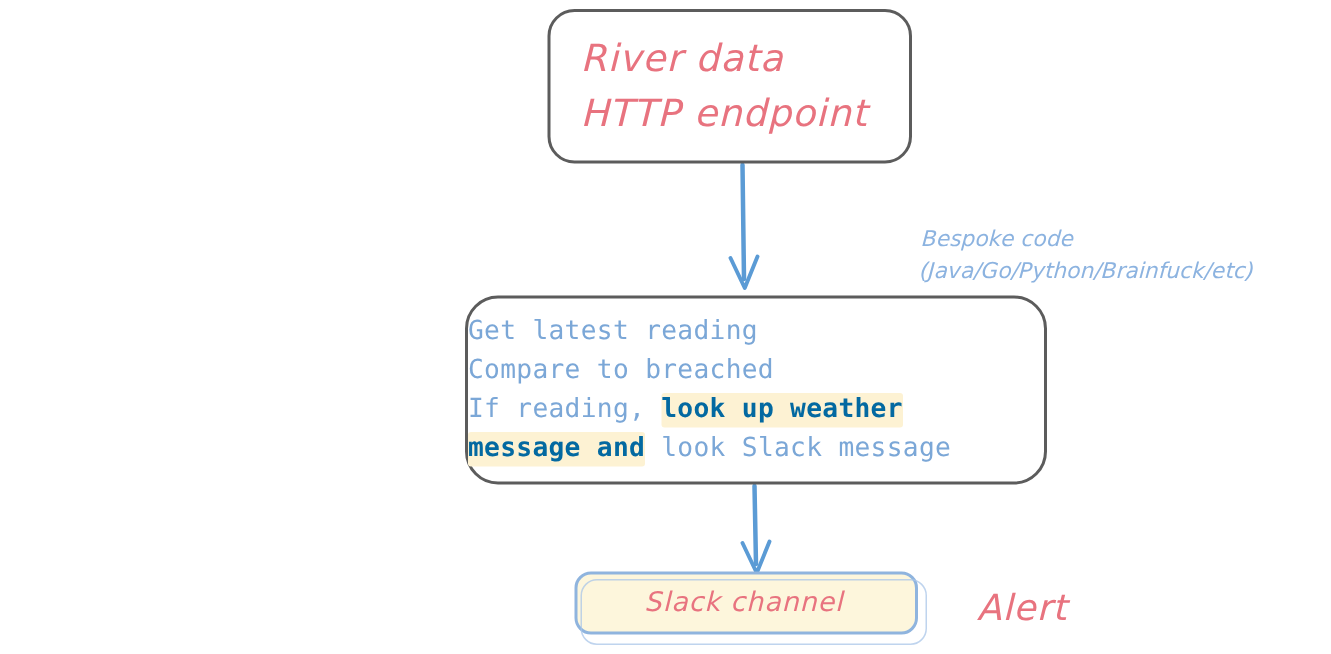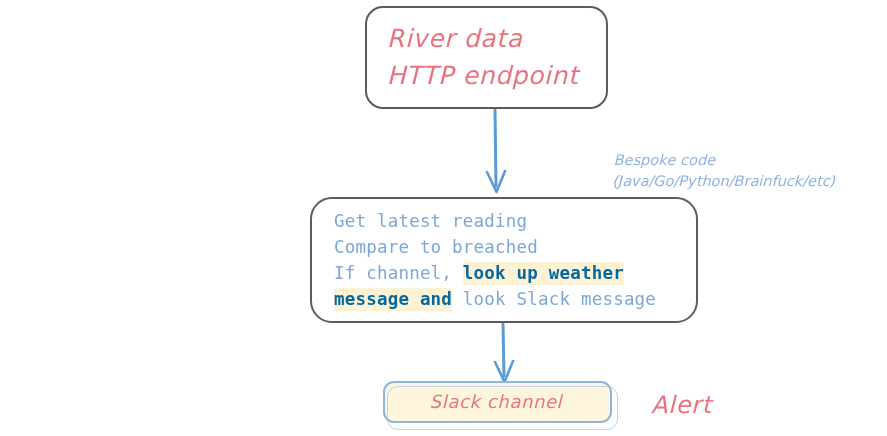--- a/index.html
+++ b/index.html
@@ -59,21 +59,20 @@
     left: 310px;
     top: 197px;
     width: 388px;
     height: 126px;
     border: 2.6px solid #5c5c5c;
     border-radius: 22px;
     background: #ffffff;
     display: flex;
     flex-direction: column;
     justify-content: center;
-    padding-left: 22px;
   }
   .code-line {
     font-family: "DejaVu Sans Mono", monospace;
     font-size: 17.5px;
     line-height: 26px;
     color: #7ba7d7;
     white-space: pre;
     letter-spacing: 0.2px;
   }
   .hl {
@@ -166,21 +165,21 @@
   </div>
 
   <div class="annotation">
     <div>Bespoke code</div>
     <div>(Java/Go/Python/Brainfuck/etc)</div>
   </div>
 
   <div class="node node-code">
     <div class="code-line">Get latest reading</div>
     <div class="code-line">Compare to breached</div>
-    <div class="code-line"><span>If channel, </span><span class="hl">look up weather</span></div>
+    <div class="code-line"><span>If reading, </span><span class="hl">look up weather</span></div>
     <div class="code-line"><span class="hl">message and</span><span> look Slack message</span></div>
   </div>
 
   <div class="node node-slack">
     <div class="hand">Slack channel</div>
   </div>
 
   <div class="hand alert-label">Alert</div>
 
 </div>

